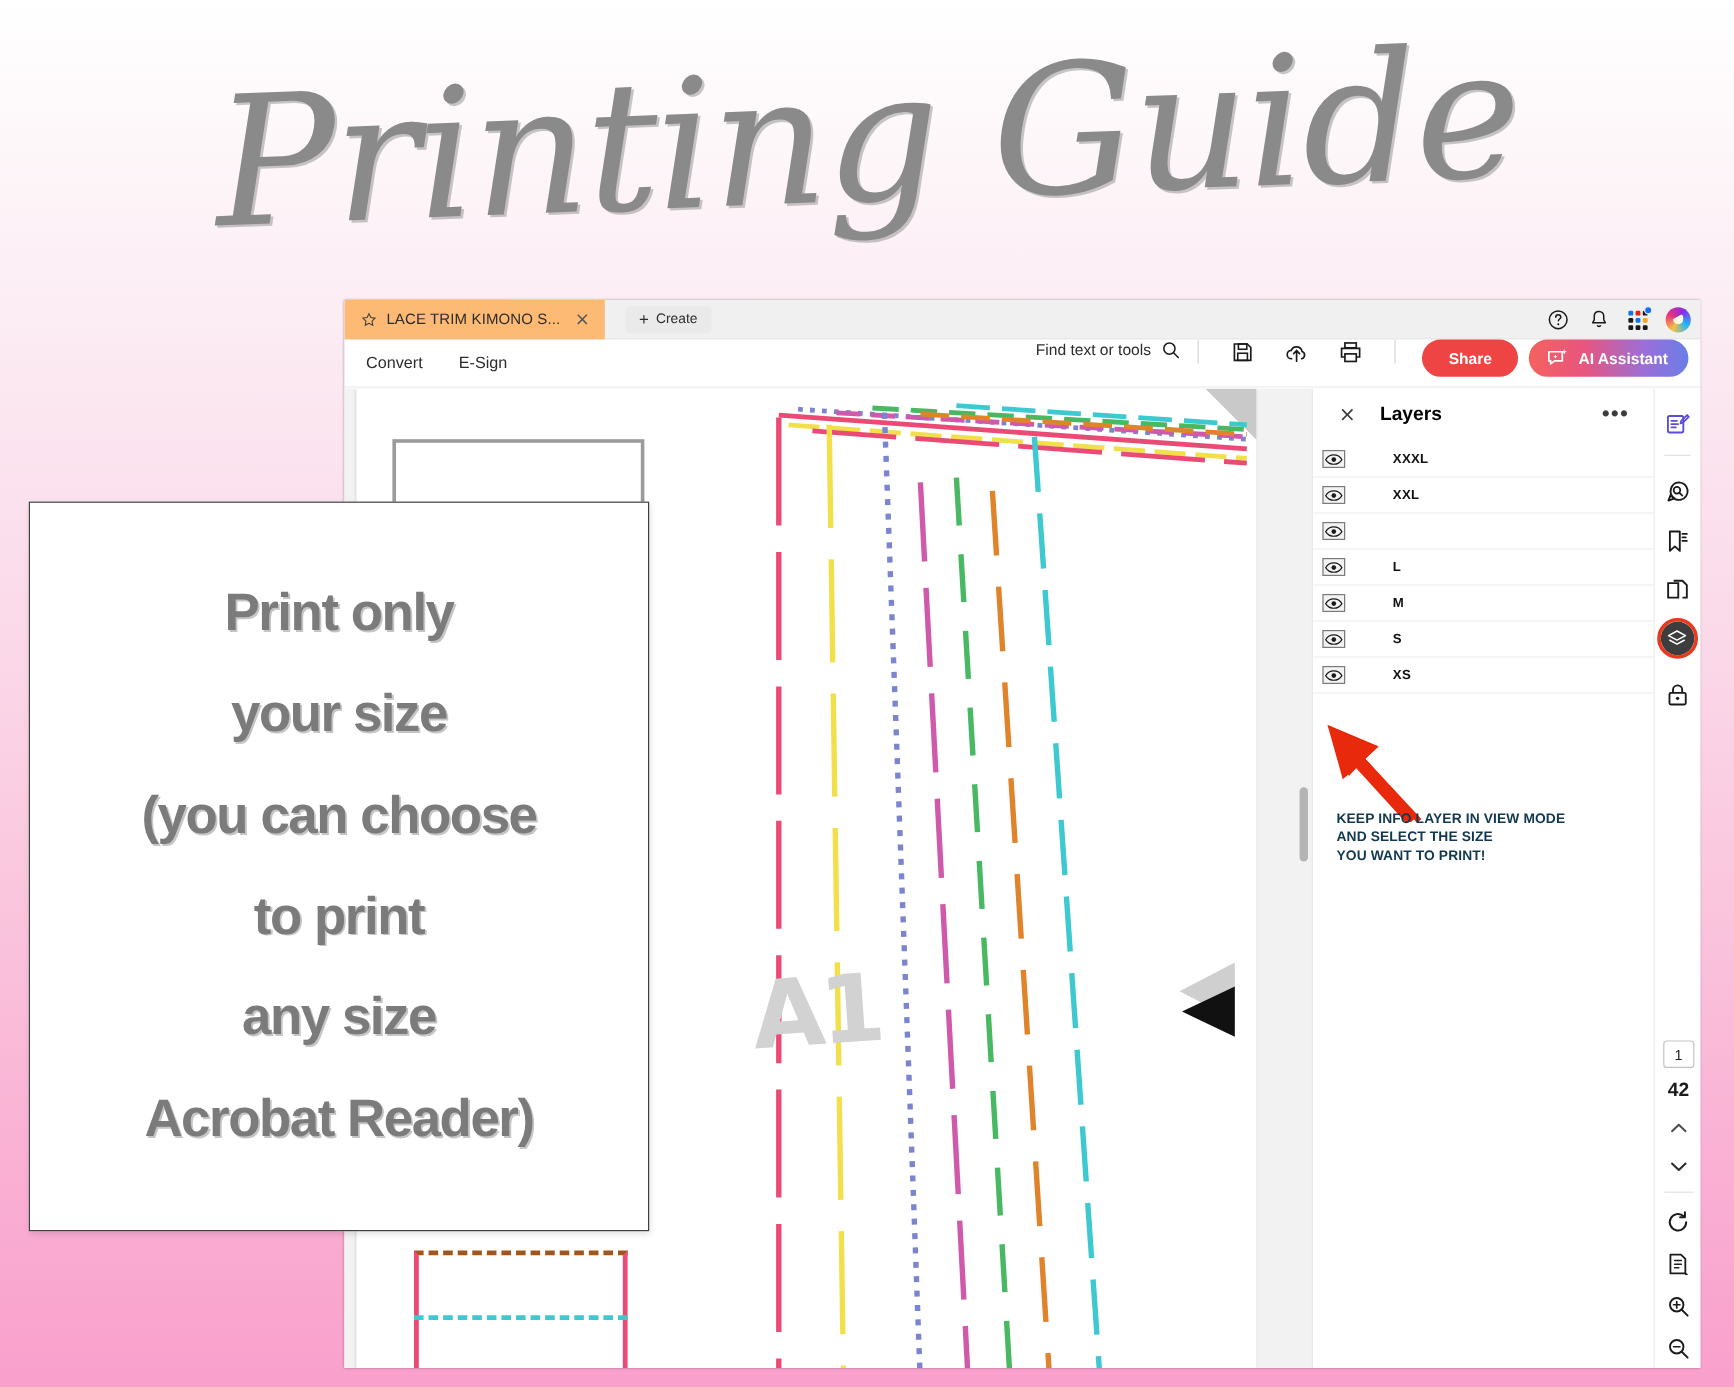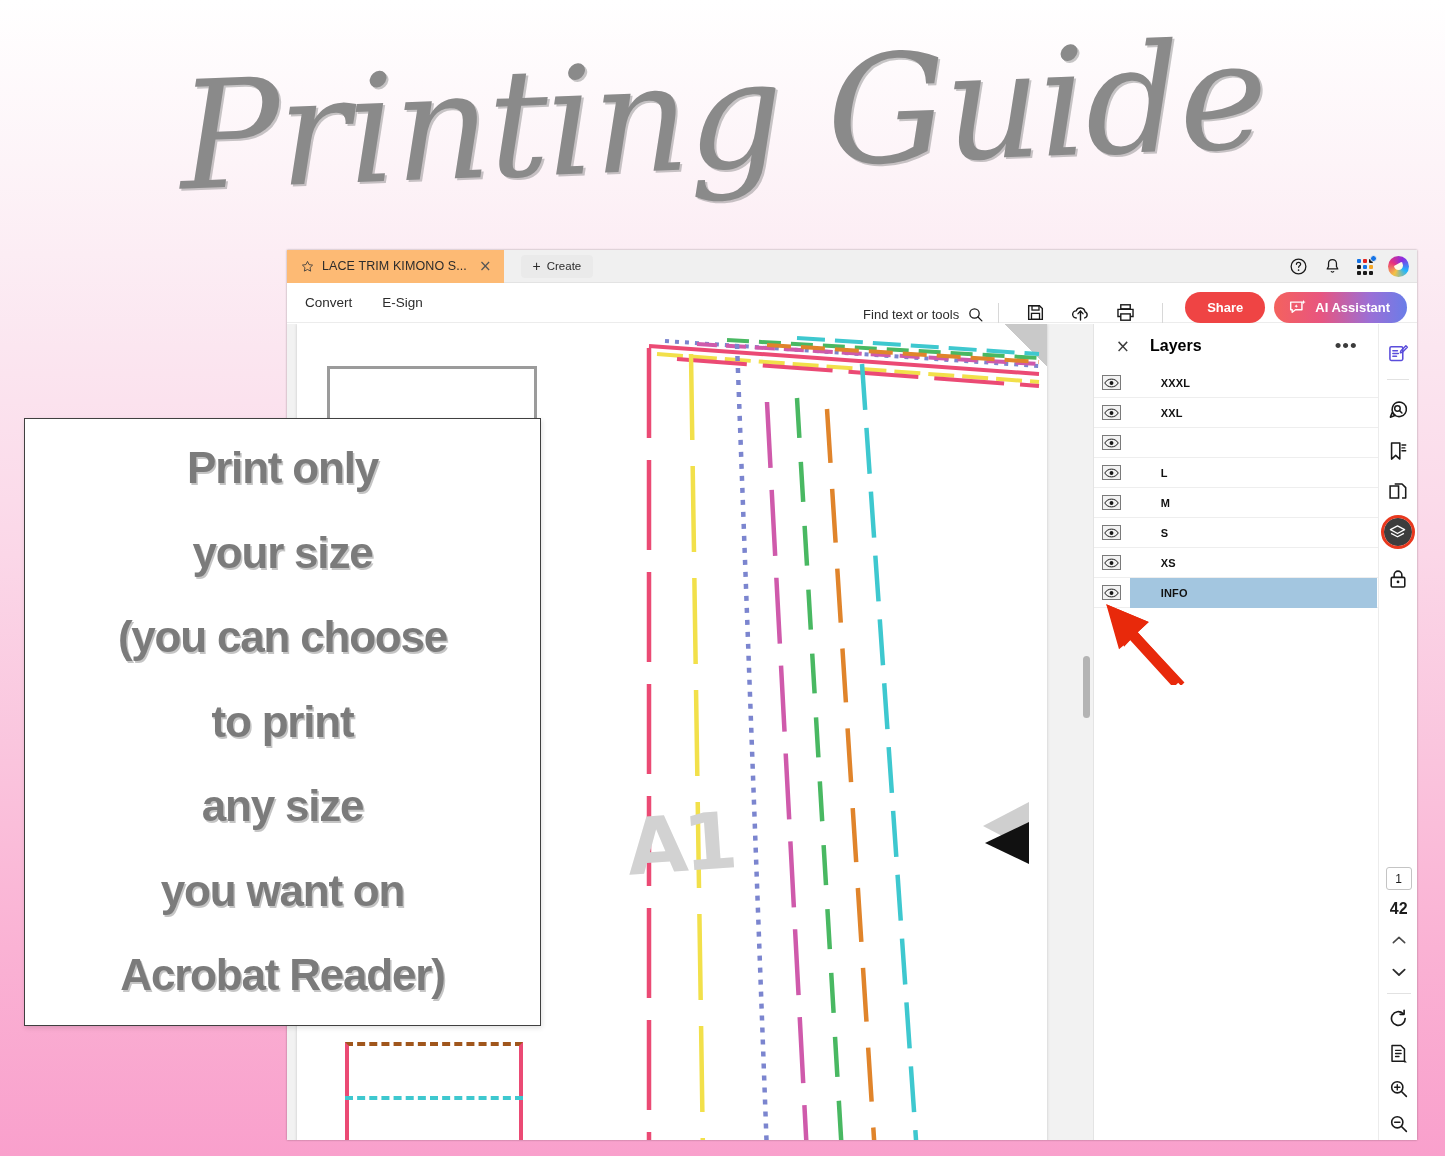--- a/index.html
+++ b/index.html
@@ -94,21 +94,21 @@
   }
 
   
   .menubar {
     height: 40px; background: #ffffff; display: flex; align-items: center;
     padding-left: 18px; position: relative; border-bottom: 1px solid #ececec;
   }
   .menu-item { font-size: 13.5px; color: #2c2c2c; margin-right: 30px; cursor: pointer; }
   .menubar-right {
     position: absolute; right: 10px; top: 0; height: 40px;
-    display: flex; align-items: flex-end; gap: 0;
+    display: flex; align-items: flex-start; gap: 0;
   }
   .find-box { display: flex; align-items: center; gap: 8px; cursor: pointer; }
   .find-label { font-size: 13px; color: #2c2c2c; }
   .vdiv { width: 1px; height: 20px; background: #d8d8d8; margin: 0 14px; }
   .tool-ico { width: 21px; height: 21px; margin: 0 12px; cursor: pointer; display:block; }
   .share-btn {
     height: 31px; border-radius: 16px; background: #ef4444; color: #fff;
     font-size: 13px; font-weight: bold; display: flex; align-items: center;
     padding: 0 22px; margin-left: 8px; cursor: pointer;
   }
@@ -478,37 +478,31 @@
           <svg viewBox="0 0 24 14" style="width:15px;height:10px">
             <path d="M1.2 7C4 2.4 8 .8 12 .8s8 1.6 10.8 6.2c-2.8 4.6-6.8 6.2-10.8 6.2S4 11.6 1.2 7z" fill="none" stroke="#1a1a1a" stroke-width="1.6"></path>
             <circle cx="12" cy="7" r="3.1" fill="#1a1a1a"></circle>
           </svg>
         </span>
         <span class="layer-name-wrap">
           <span class="layer-name">XS</span>
         </span>
       </div>
 
-      <div class="layer-row selected">
-        <span class="eye-box">
-          <svg viewBox="0 0 24 14" style="width:15px;height:10px">
-            <path d="M1.2 7C4 2.4 8 .8 12 .8s8 1.6 10.8 6.2c-2.8 4.6-6.8 6.2-10.8 6.2S4 11.6 1.2 7z" fill="none" stroke="#1a1a1a" stroke-width="1.6"></path>
-            <circle cx="12" cy="7" r="3.1" fill="#1a1a1a"></circle>
-          </svg>
-        </span>
-        <span class="layer-name-wrap">
-          <span class="layer-name">INFO</span>
-        </span>
-      </div>
 
       <svg class="red-arrow" viewBox="0 0 100 100">
         <path d="M97 97 L42 38 L55 26 L5 5 L26 55 L38 42 L93 101 Z" fill="#e8290b"></path>
         <path d="M5 5 L55 26 L42 38 L93 94 L84 103 L33 47 L20 58 Z" fill="#e8290b"></path>
       </svg>
 
+      <div class="annot-text">
+        <div>KEEP INFO LAYER IN VIEW MODE</div>
+        <div>AND SELECT THE SIZE</div>
+        <div>YOU WANT TO PRINT!</div>
+      </div>
     </div>
 
     <div class="right-rail">
       <svg class="rail-ico" viewBox="0 0 24 24">
         <rect x="3.2" y="4" width="14" height="15" rx="1.5" fill="none" stroke="#5a4ddb" stroke-width="1.7"></rect>
         <path d="M6.4 8.4h5M6.4 11.4h6M6.4 14.4h4" stroke="#5a4ddb" stroke-width="1.6" stroke-linecap="round"></path>
         <path d="M20.6 3.1l1.6 1.6-5.4 5.4-2.2.6.6-2.2z" fill="none" stroke="#5a4ddb" stroke-width="1.6" stroke-linejoin="round"></path>
       </svg>
       <div class="rail-div"></div>
       <svg class="rail-ico" viewBox="0 0 24 24">
@@ -573,15 +567,14 @@
 
   </div>
 </div>
 
 <div id="print-card">
   <div class="ln">Print only</div>
   <div class="ln">your size</div>
   <div class="ln">(you can choose</div>
   <div class="ln">to print</div>
   <div class="ln">any size</div>
-  <div class="ln">you want on</div>
   <div class="ln">Acrobat Reader)</div>
 </div>
 
 </body></html>

